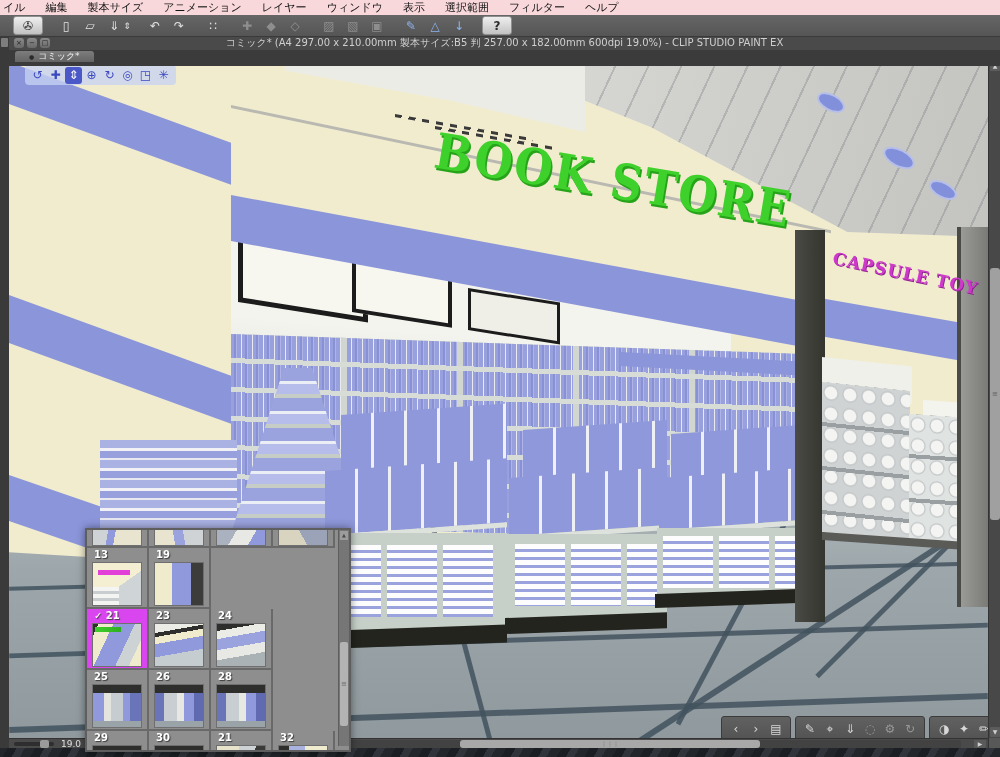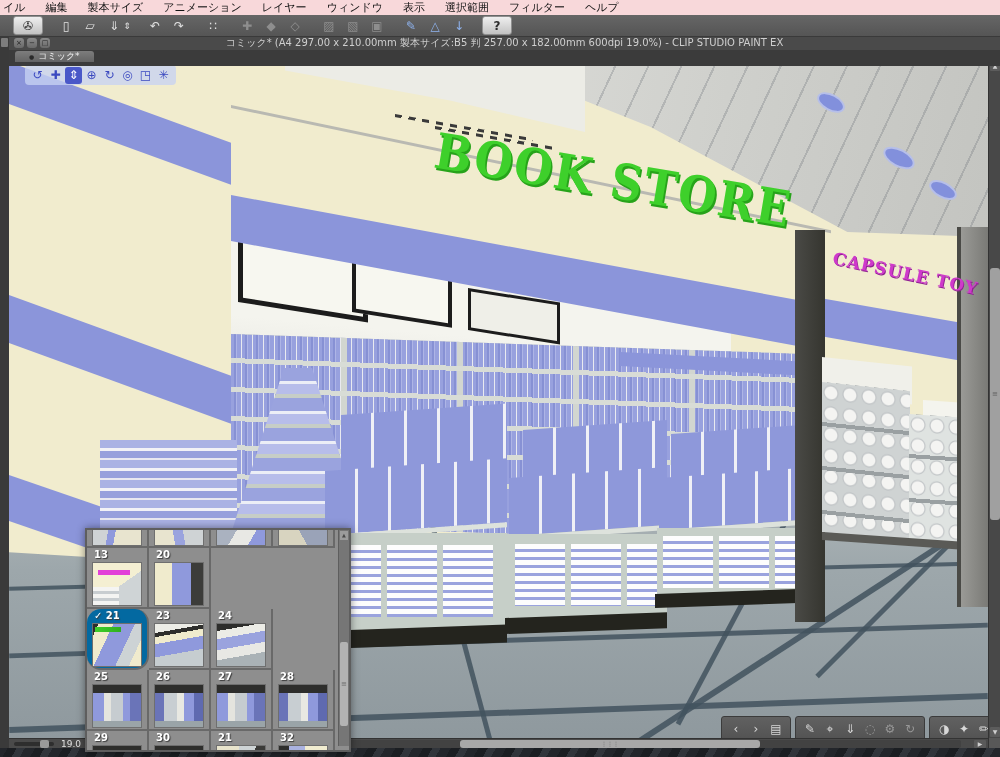--- a/index.html
+++ b/index.html
@@ -164,21 +164,21 @@
   #v-corner{position:absolute;left:0;bottom:0;width:12px;height:10px;background:#585858;}
 
   #bottom-band{left:0;top:748px;width:1000px;height:9px;z-index:35;
     background:repeating-linear-gradient(-60deg,#23262b 0 9px,#31353b 9px 16px,#1b1e22 16px 24px);}
 
   
   #palette{left:85px;top:528px;width:262px;height:220px;background:#8e8e8e;border:2px solid #5e5e5e;box-shadow:0 0 8px rgba(0,0,0,.45);z-index:40;overflow:hidden;}
   #pal-grid{position:absolute;left:0;top:0;width:248px;}
   .pal-row{display:flex;}
   .cell{width:62px;box-sizing:border-box;border-right:2px solid #696969;border-bottom:2px solid #696969;background:#8e8e8e;position:relative;}
-  .cell.sel{background:#0369a1;border-radius:14px;}
+  .cell.sel{background:#d946ef;}
   .cell .num{height:13px;font-size:10px;font-weight:bold;color:#fff;text-shadow:1px 1px 1px #3c3c3c;padding:1px 0 0 7px;line-height:12px;}
   .thumb{margin-left:5px;width:50px;height:44px;border:1px solid #6f6f6f;box-sizing:border-box;}
   .row-partial .cell{height:18px;}
   .row-partial .thumb{height:16px;margin-top:0;border-top:none;}
   .row-std .cell{height:61px;}
   #pal-scroll{position:absolute;right:0;top:0;width:10px;height:216px;background:#767676;border-left:1px solid #5e5e5e;}
   #pal-up{position:absolute;left:1px;top:1px;width:8px;height:9px;background:#9c9c9c;color:#4a4a4a;font-size:5px;line-height:9px;text-align:center;}
   #pal-thumb{position:absolute;left:1px;top:112px;width:8px;height:84px;background:#b3b3b3;border-radius:2px;color:#6a6a6a;font-size:7px;display:flex;align-items:center;justify-content:center;}
 
   
@@ -450,21 +450,21 @@
         <div class="cell">
           <div class="thumb v-cutD"></div>
         </div>
       </div>
       <div class="pal-row row-std">
         <div class="cell">
           <div class="num">13</div>
           <div class="thumb v-t17"></div>
         </div>
         <div class="cell">
-          <div class="num">20</div>
+          <div class="num">19</div>
           <div class="thumb v-t19"></div>
         </div>
       </div>
       <div class="pal-row row-std">
         <div class="cell sel">
           <div class="num">✓ 21</div>
           <div class="thumb v-t21"></div>
         </div>
         <div class="cell">
           <div class="num">23</div>
@@ -478,24 +478,20 @@
       <div class="pal-row row-std">
         <div class="cell">
           <div class="num">25</div>
           <div class="thumb v-aisle"></div>
         </div>
         <div class="cell">
           <div class="num">26</div>
           <div class="thumb v-aisle2"></div>
         </div>
         <div class="cell">
-          <div class="num">27</div>
-          <div class="thumb v-aisle"></div>
-        </div>
-        <div class="cell">
           <div class="num">28</div>
           <div class="thumb v-aisle2"></div>
         </div>
       </div>
       <div class="pal-row row-std">
         <div class="cell">
           <div class="num">29</div>
           <div class="thumb v-cutdark"></div>
         </div>
         <div class="cell">

